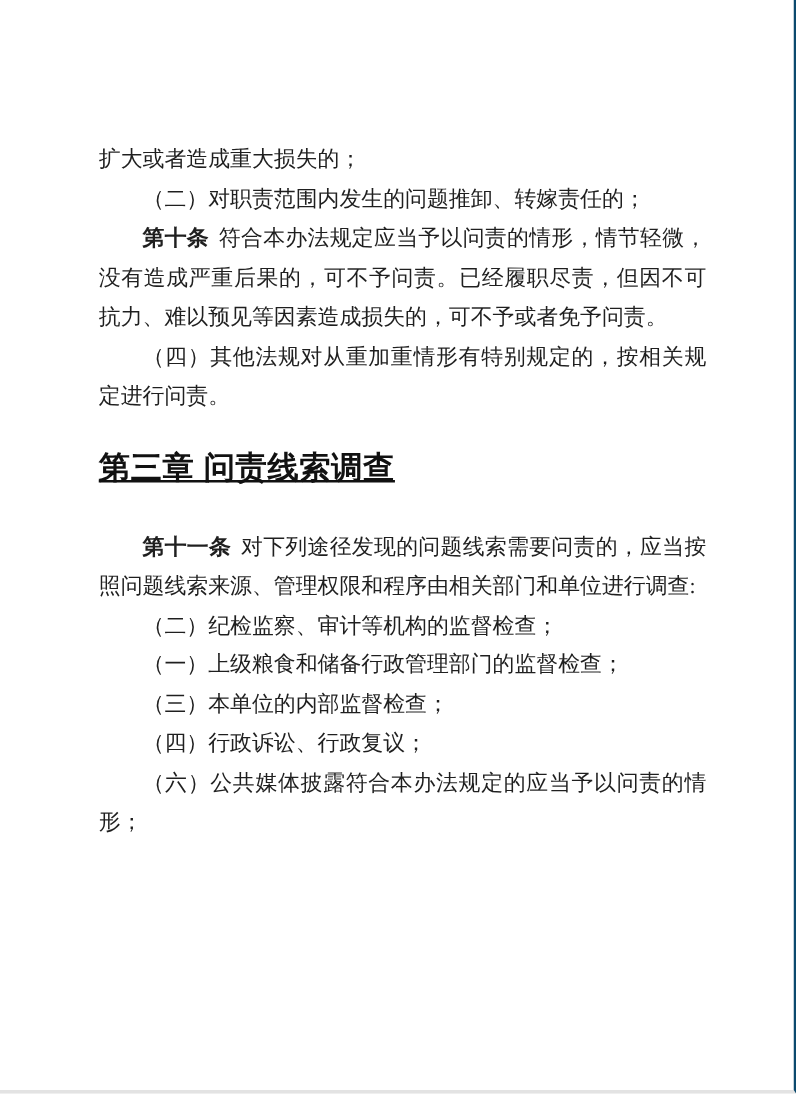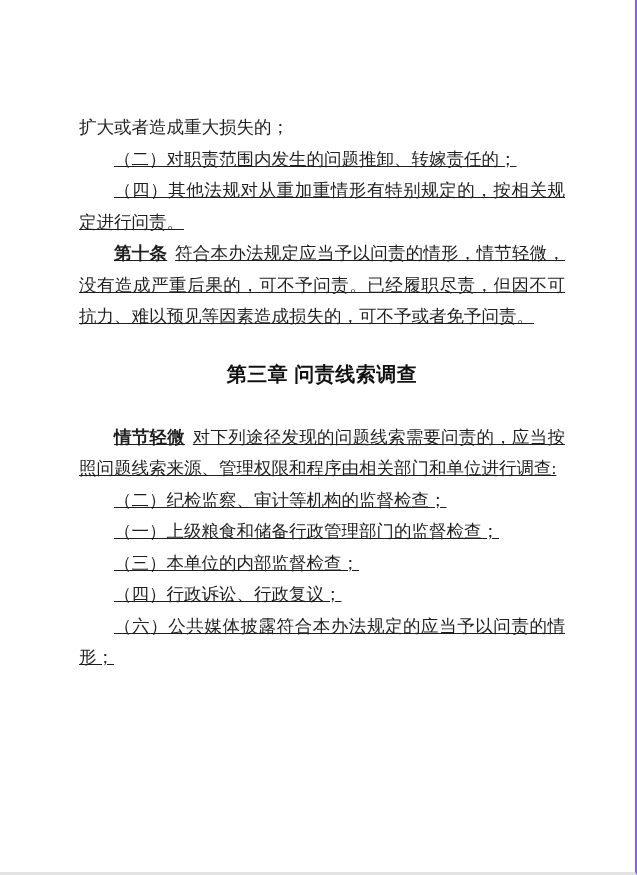--- a/index.html
+++ b/index.html
@@ -2,72 +2,73 @@
 <html><head>
 <meta charset="utf-8">
 <style>
   html, body { margin: 0; padding: 0; background: #ffffff; }
   .page {
     position: relative;
     width: 637px;
     height: 875px;
     box-sizing: border-box;
     background: #ffffff;
-    border-right: 2px solid #8b5cf6;
+    border-right: 2px solid #0c4a6e;
     border-bottom: 3px solid #e3e3e3;
     overflow: hidden;
     font-family: "Liberation Serif", "DejaVu Serif", serif;
   }
   .content {
     position: absolute;
     left: 79px;
     top: 112px;
     width: 486px;
     color: #1f1f1f;
     font-size: 17.5px;
     line-height: 31.5px;
     text-align: justify;
   }
   .content p { margin: 0; }
-  p.indent { text-indent: 2em; text-decoration: underline; }
+  p.indent { text-indent: 2em; }
   p.noindent { text-indent: 0; }
   .lead {
     font-weight: bold;
     margin-right: 0.45em;
   }
   h2.chapter {
     margin: 26px 0 32px 0;
-    text-align: center;
+    text-align: left;
     text-indent: 0;
-    font-size: 20px;
+    font-size: 25px;
     line-height: 31px;
     font-weight: bold;
     color: #111111;
     font-family: "Liberation Sans", "DejaVu Sans", sans-serif;
     letter-spacing: 0.5px;
+    text-decoration: underline;
   }
 </style>
 </head>
 <body>
 
 <div class="page">
   <div class="content">
 
     <p class="noindent">扩大或者造成重大损失的；</p>
 
     <p class="indent">（二）对职责范围内发生的问题推卸、转嫁责任的；</p>
 
 
+    <p class="indent"><span class="lead">第十条</span><span>符合本办法规定应当予以问责的情形，情节轻微，没有造成严重后果的，可不予问责。已经履职尽责，但因不可抗力、难以预见等因素造成损失的，可不予或者免予问责。</span></p>
+
     <p class="indent">（四）其他法规对从重加重情形有特别规定的，按相关规定进行问责。</p>
-
-    <p class="indent"><span class="lead">第十条</span><span>符合本办法规定应当予以问责的情形，情节轻微，没有造成严重后果的，可不予问责。已经履职尽责，但因不可抗力、难以预见等因素造成损失的，可不予或者免予问责。</span></p>
 
     <h2 class="chapter">第三章 问责线索调查</h2>
 
-    <p class="indent"><span class="lead">情节轻微</span><span>对下列途径发现的问题线索需要问责的，应当按照问题线索来源、管理权限和程序由相关部门和单位进行调查:</span></p>
+    <p class="indent"><span class="lead">第十一条</span><span>对下列途径发现的问题线索需要问责的，应当按照问题线索来源、管理权限和程序由相关部门和单位进行调查:</span></p>
 
     <p class="indent">（二）纪检监察、审计等机构的监督检查；</p>
 
     <p class="indent">（一）上级粮食和储备行政管理部门的监督检查；</p>
 
     <p class="indent">（三）本单位的内部监督检查；</p>
 
     <p class="indent">（四）行政诉讼、行政复议；</p>
 
 

